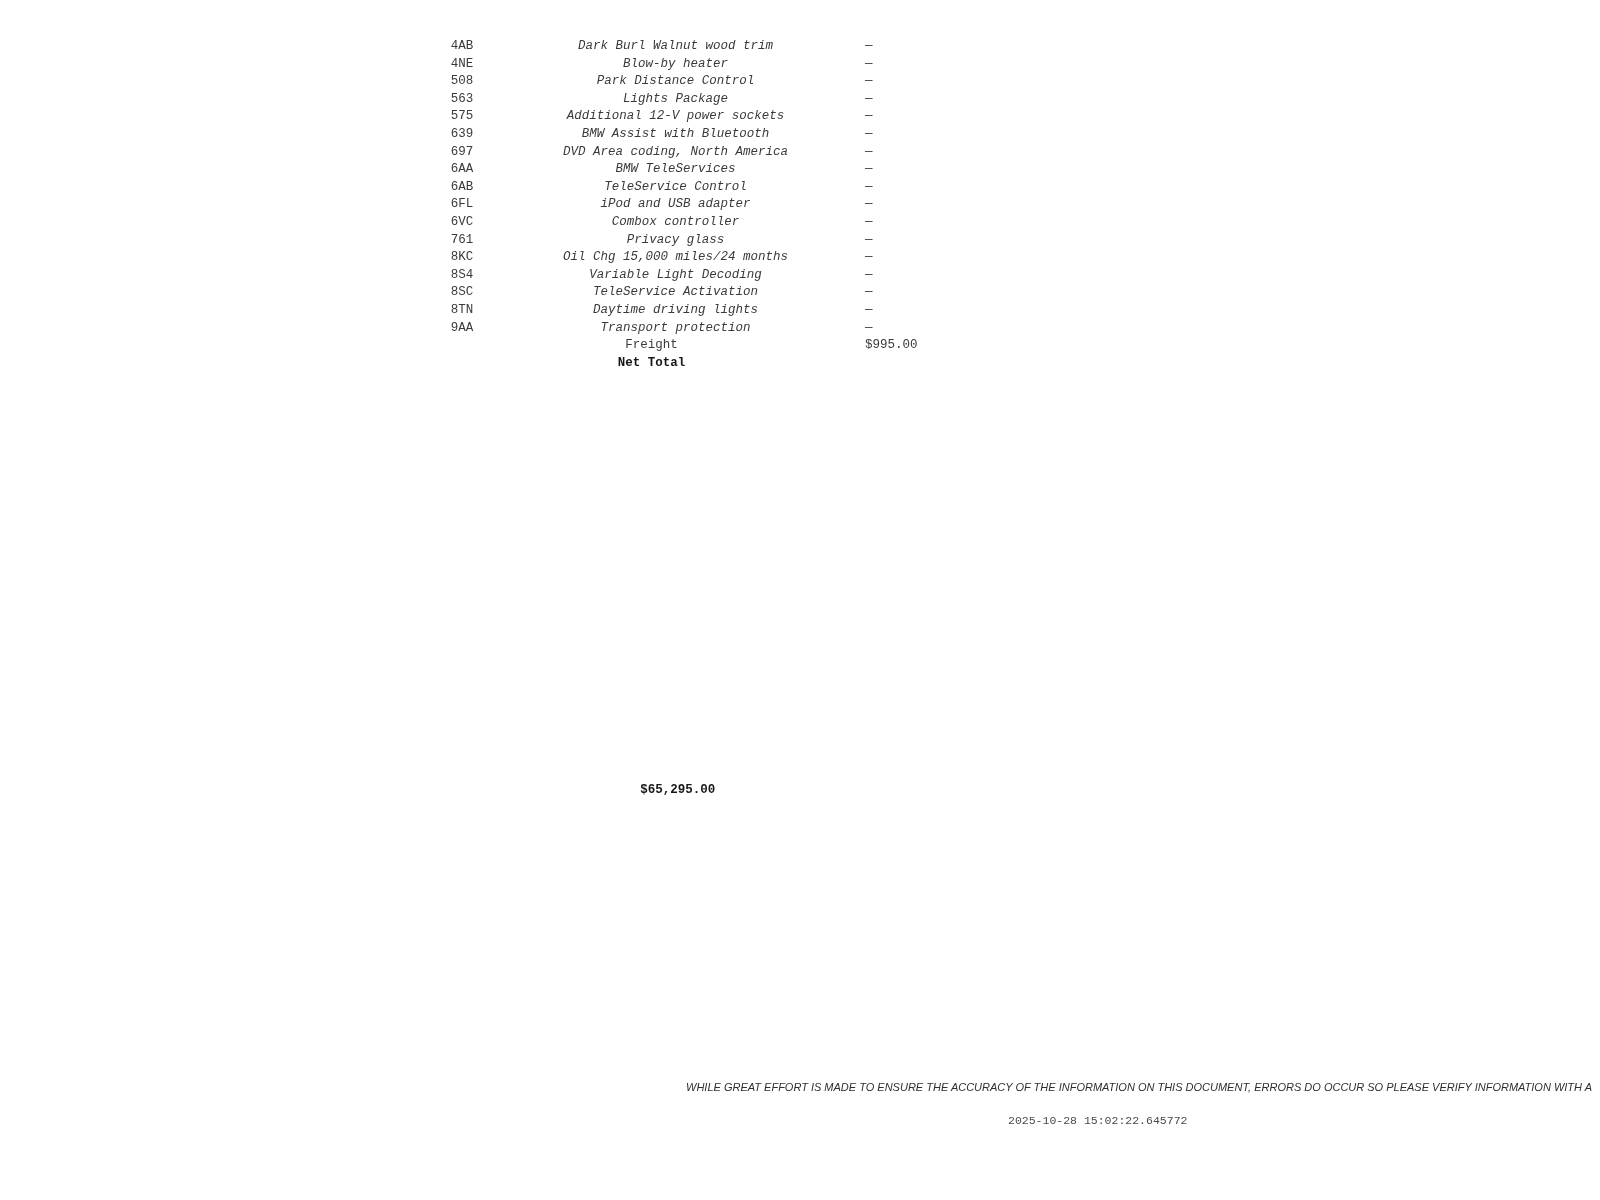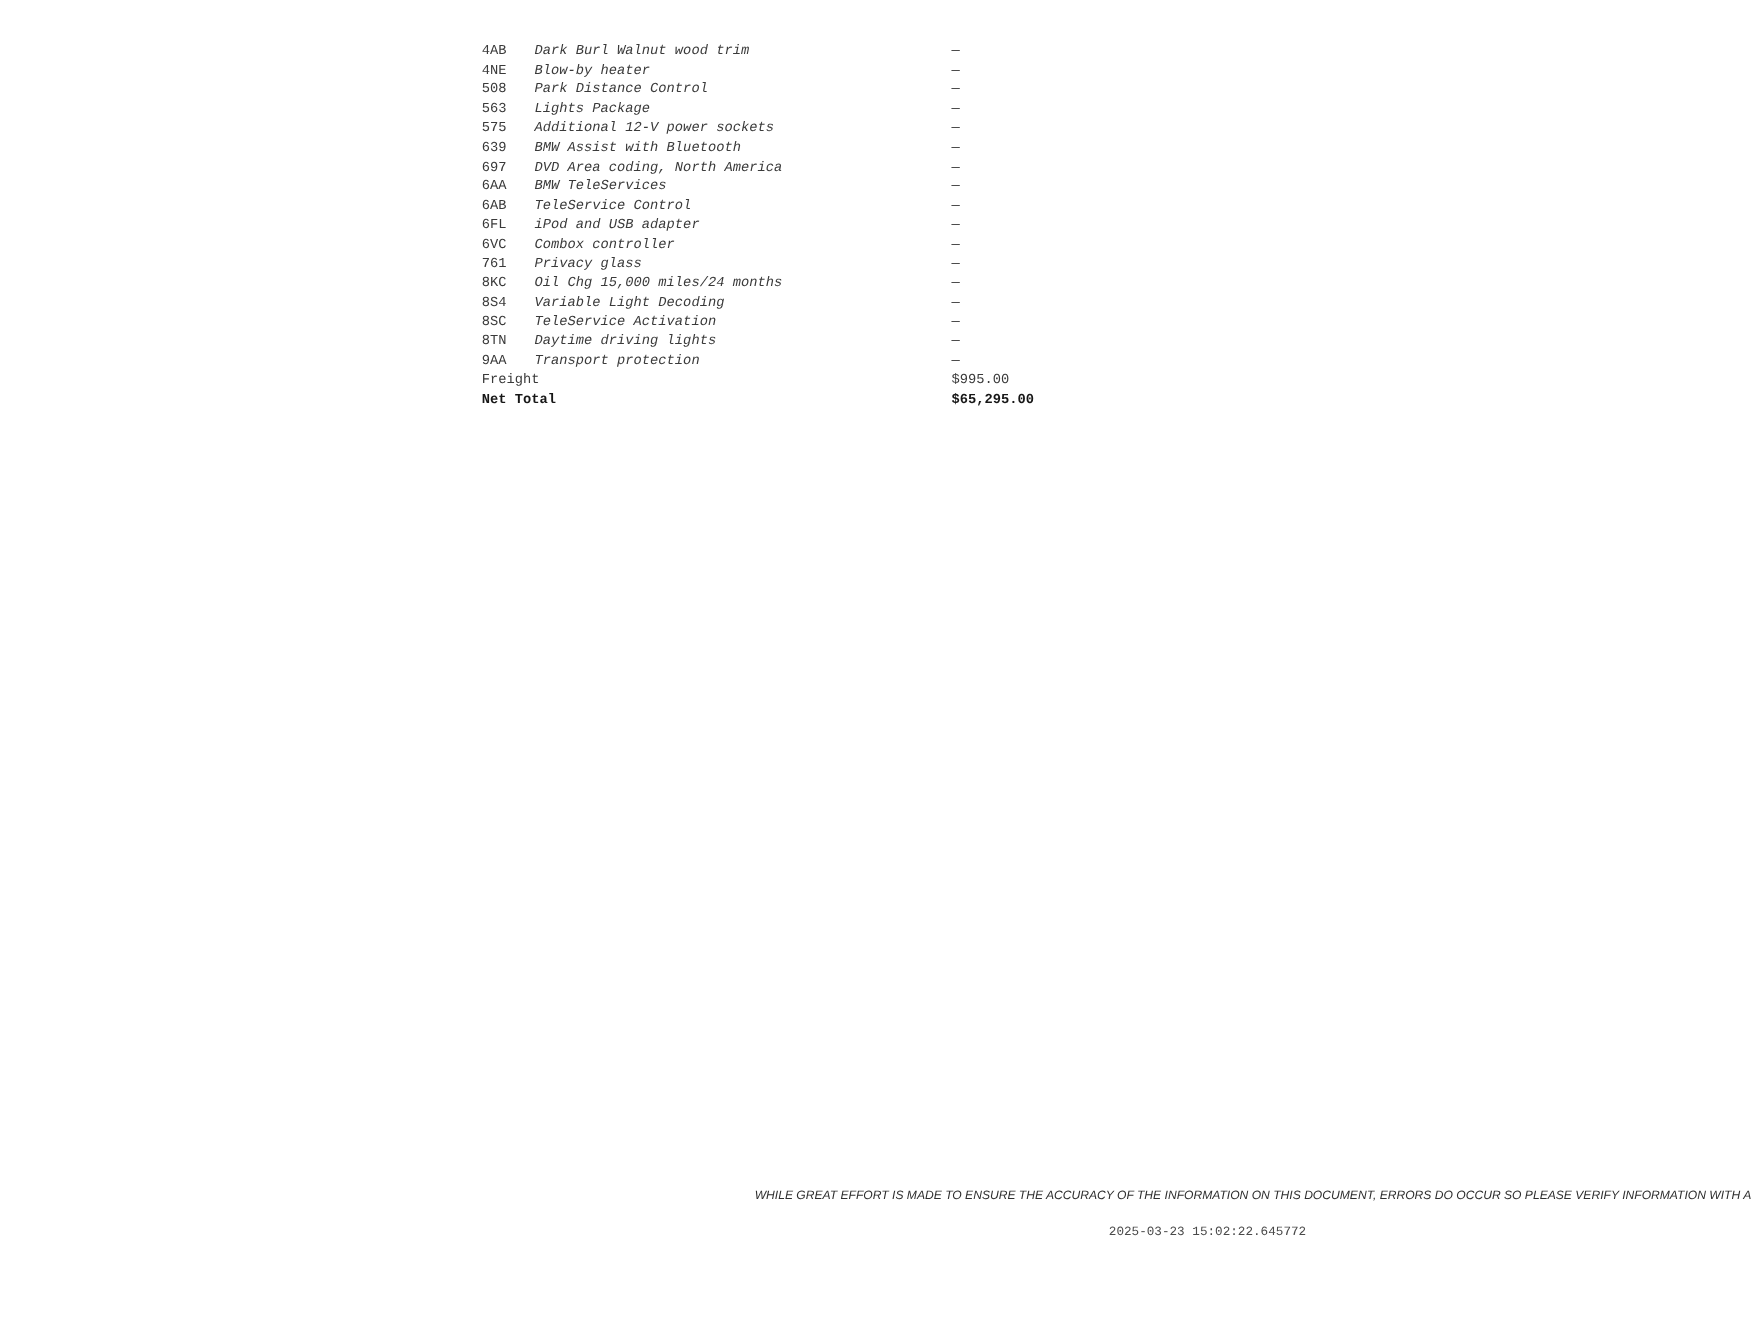--- a/index.html
+++ b/index.html
@@ -13,26 +13,26 @@
   }
   .options-list {
     position: absolute;
     left: 438px;
     top: 38px;
     font-size: 12.5px;
     line-height: 17.6px;
     color: #3a3a3a;
     white-space: pre;
   }
-  .row { display: flex; }
+  .row { display: flex; text-align: center; }
   .col-code  { width: 48px;  flex: 0 0 48px; }
   .col-desc  { width: 379px; flex: 0 0 379px; font-style: italic; }
   .col-price { flex: 0 0 auto; }
   .summary-label { width: 427px; flex: 0 0 427px; }
-  .row.bold { font-weight: bold; color: #171717; }
+  .row.bold { font-weight: bold; color: #171717; flex-direction: column; }
   .disclaimer {
     position: absolute;
     left: 0;
     top: 1081px;
     width: 1592px;
     text-align: right;
     font-family: "Liberation Sans", sans-serif;
     font-style: italic;
     font-size: 11px;
     line-height: 13.5px;
@@ -51,15 +51,15 @@
 <body>
 
 <div class="page">
 
   <div class="options-list" id="options-list"><div class="row"><span class="col-code">4AB</span><span class="col-desc">Dark Burl Walnut wood trim</span><span class="col-price">—</span></div><div class="row"><span class="col-code">4NE</span><span class="col-desc">Blow-by heater</span><span class="col-price">—</span></div><div class="row"><span class="col-code">508</span><span class="col-desc">Park Distance Control</span><span class="col-price">—</span></div><div class="row"><span class="col-code">563</span><span class="col-desc">Lights Package</span><span class="col-price">—</span></div><div class="row"><span class="col-code">575</span><span class="col-desc">Additional 12-V power sockets</span><span class="col-price">—</span></div><div class="row"><span class="col-code">639</span><span class="col-desc">BMW Assist with Bluetooth</span><span class="col-price">—</span></div><div class="row"><span class="col-code">697</span><span class="col-desc">DVD Area coding, North America</span><span class="col-price">—</span></div><div class="row"><span class="col-code">6AA</span><span class="col-desc">BMW TeleServices</span><span class="col-price">—</span></div><div class="row"><span class="col-code">6AB</span><span class="col-desc">TeleService Control</span><span class="col-price">—</span></div><div class="row"><span class="col-code">6FL</span><span class="col-desc">iPod and USB adapter</span><span class="col-price">—</span></div><div class="row"><span class="col-code">6VC</span><span class="col-desc">Combox controller</span><span class="col-price">—</span></div><div class="row"><span class="col-code">761</span><span class="col-desc">Privacy glass</span><span class="col-price">—</span></div><div class="row"><span class="col-code">8KC</span><span class="col-desc">Oil Chg 15,000 miles/24 months</span><span class="col-price">—</span></div><div class="row"><span class="col-code">8S4</span><span class="col-desc">Variable Light Decoding</span><span class="col-price">—</span></div><div class="row"><span class="col-code">8SC</span><span class="col-desc">TeleService Activation</span><span class="col-price">—</span></div><div class="row"><span class="col-code">8TN</span><span class="col-desc">Daytime driving lights</span><span class="col-price">—</span></div><div class="row"><span class="col-code">9AA</span><span class="col-desc">Transport protection</span><span class="col-price">—</span></div><div class="row"><span class="summary-label">Freight</span><span class="col-price">$995.00</span></div><div class="row bold"><span class="summary-label">Net Total</span><span class="col-price">$65,295.00</span></div></div>
 
   <div class="disclaimer">
     <div>WHILE GREAT EFFORT IS MADE TO ENSURE THE ACCURACY OF THE INFORMATION ON THIS DOCUMENT, ERRORS DO OCCUR SO PLEASE VERIFY INFORMATION WITH A</div>
   </div>
 
-  <div class="timestamp">2025-03-23 15:02:22.645772</div>
+  <div class="timestamp">2025-10-28 15:02:22.645772</div>
 
 </div>
 
 </body></html>

